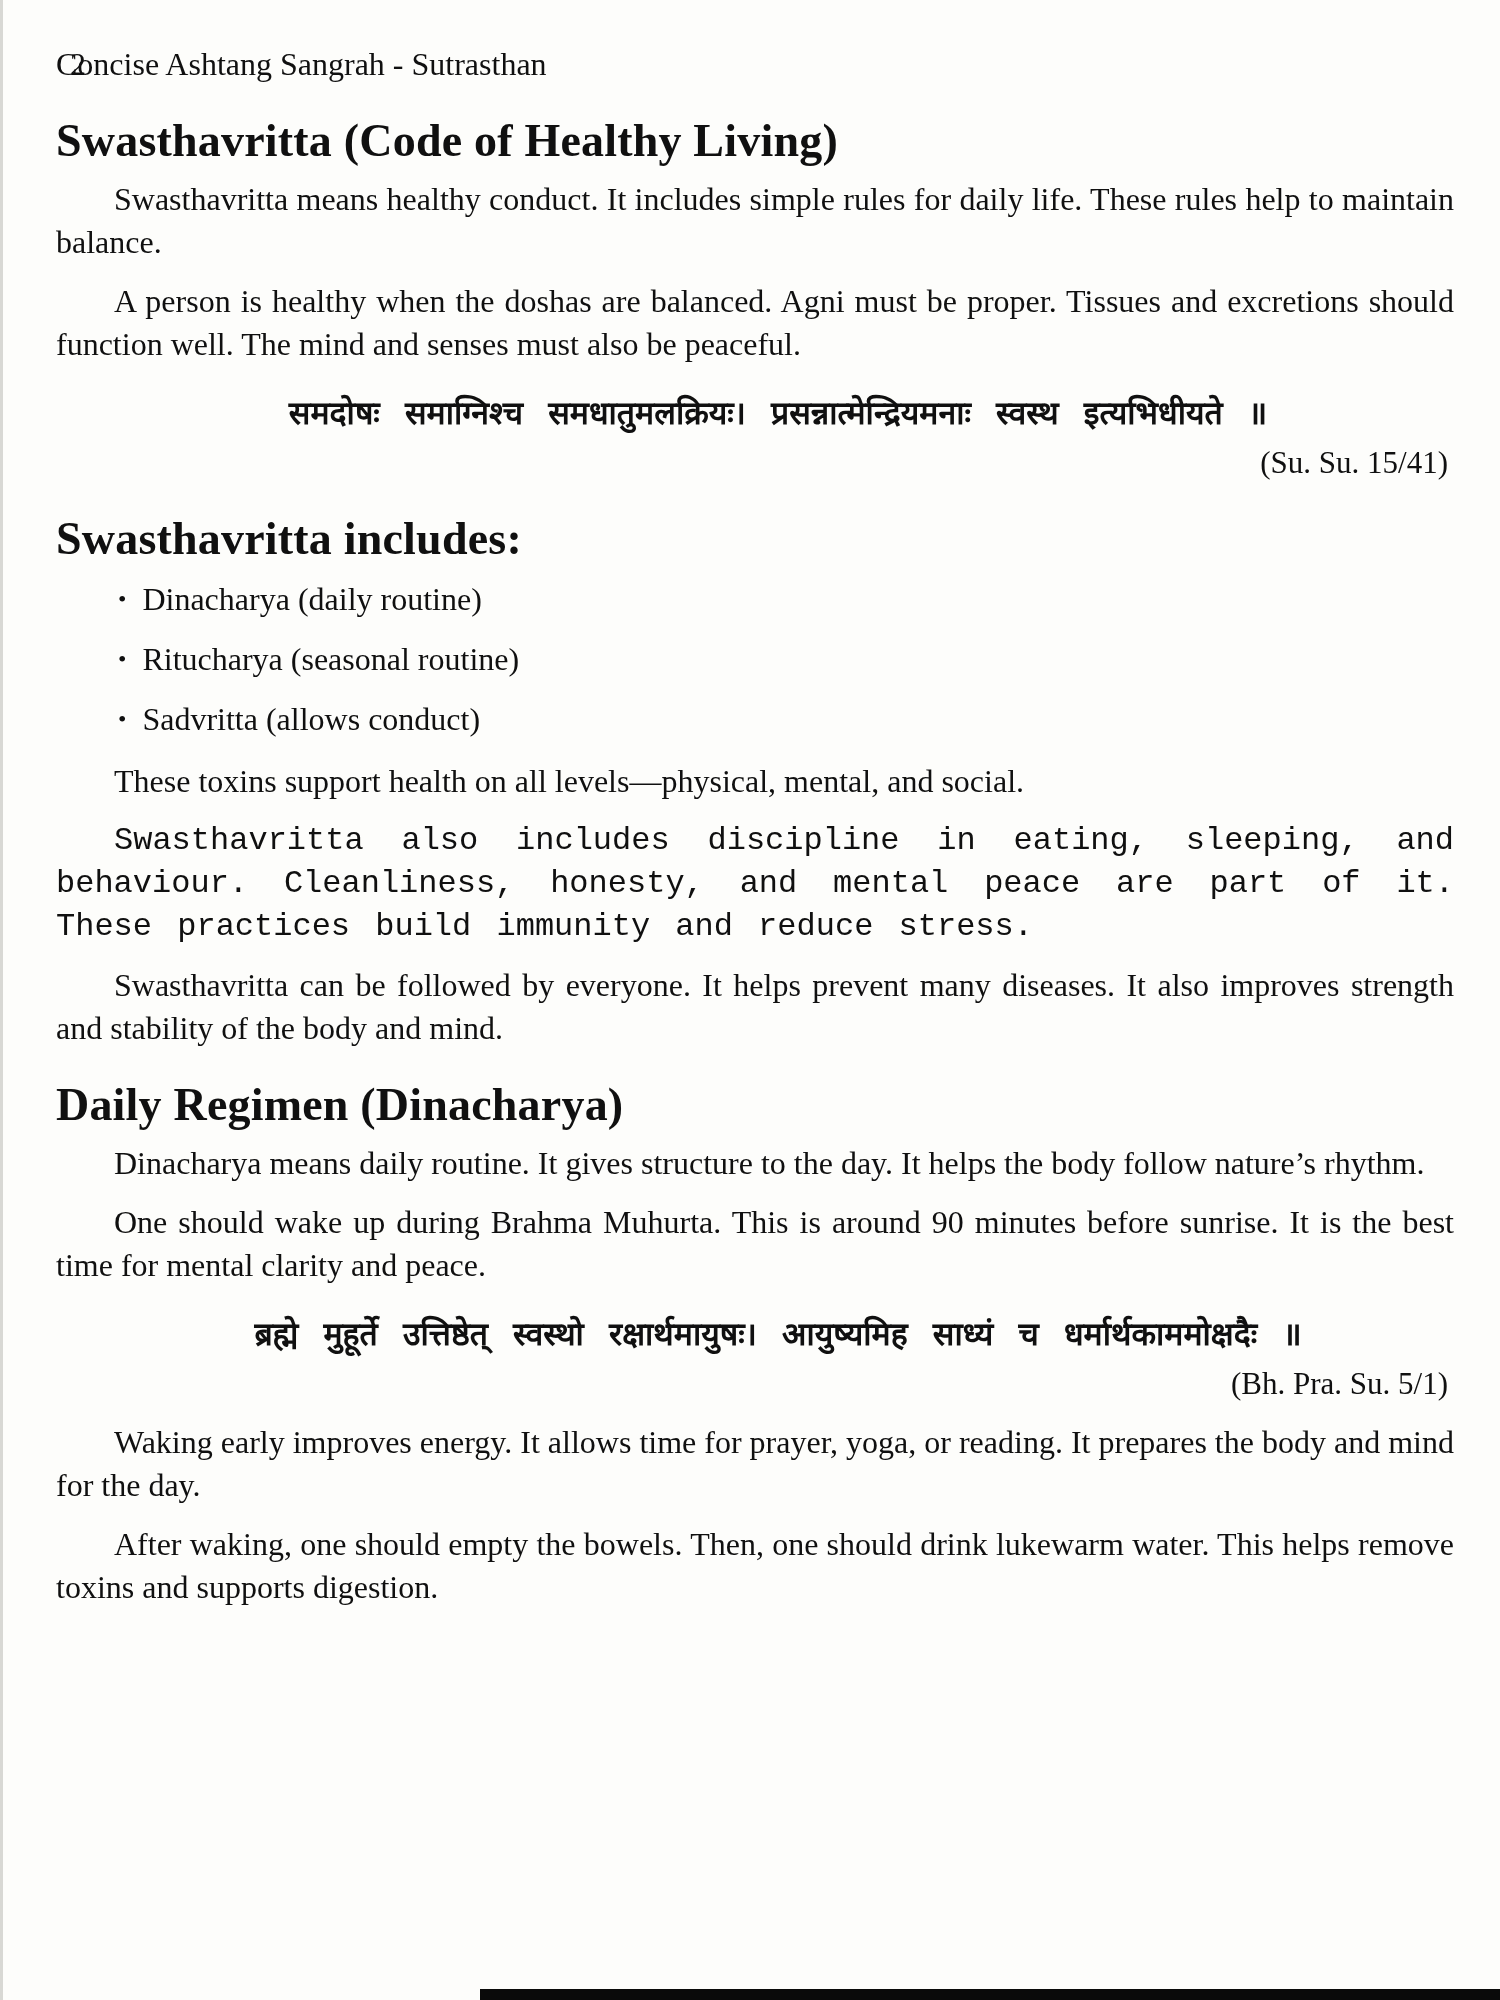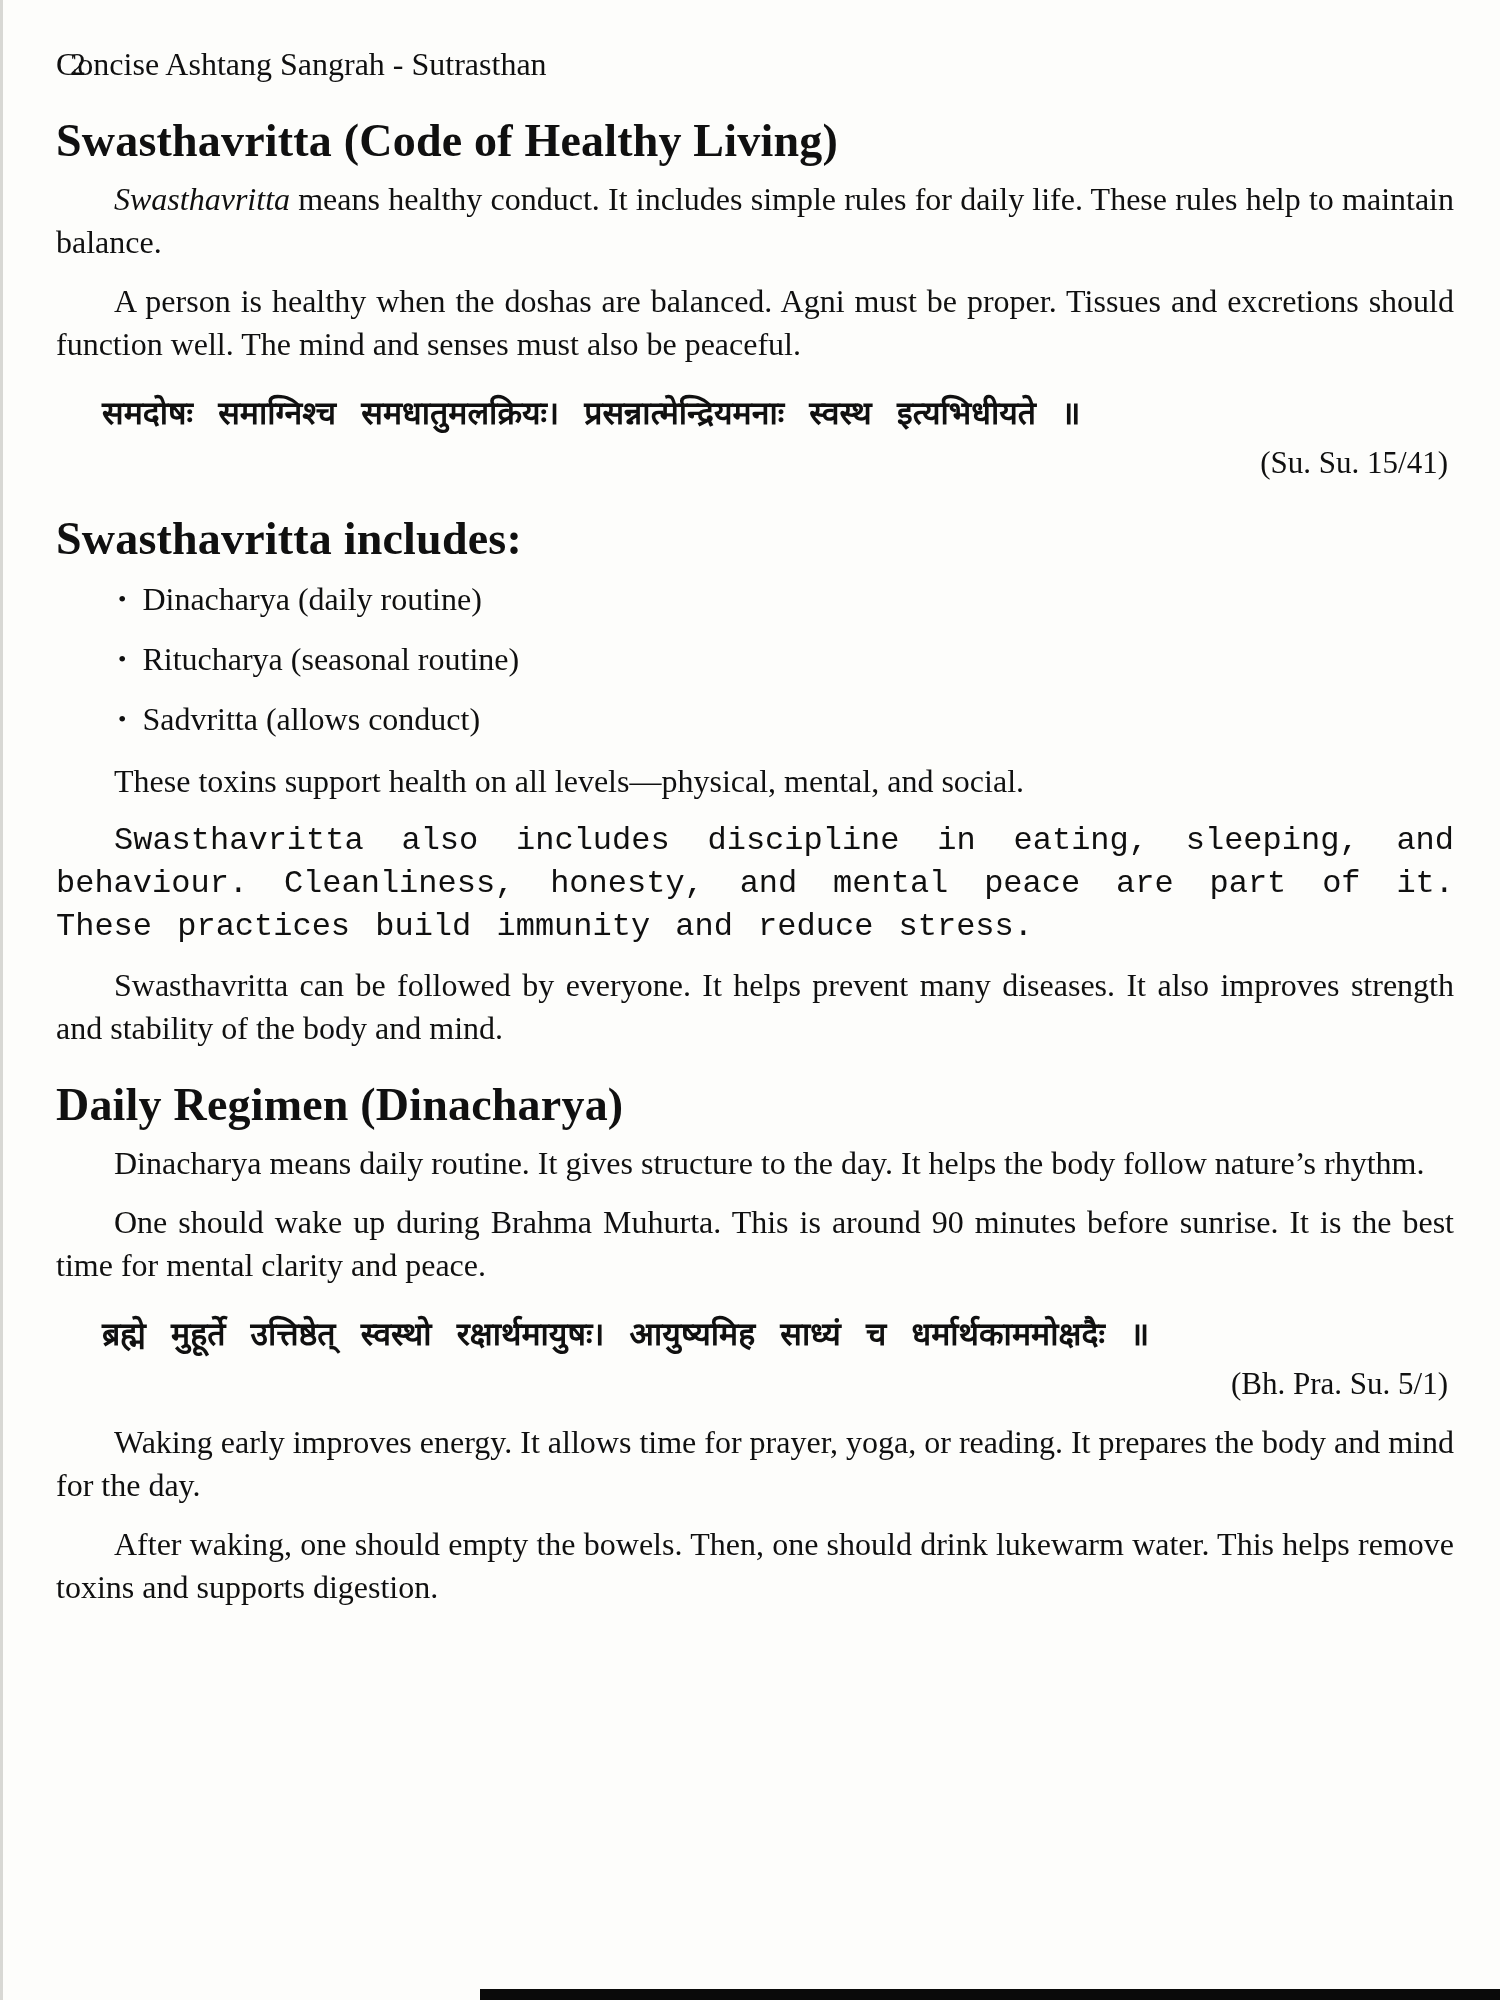--- a/index.html
+++ b/index.html
@@ -53,20 +53,21 @@
   .wide-justify { word-spacing: 6px; font-family: Liberation Mono, monospace; }
   .verse {
     font-family: "DejaVu Sans", "Liberation Serif", serif;
     font-weight: bold;
     font-size: 32px;
     line-height: 50px;
     margin: 22px 0 0 0;
     padding-left: 46px;
     word-spacing: 14px;
     white-space: nowrap;
+    text-align: center;
   }
   .citation {
     font-size: 31px;
     text-align: right;
     margin: 4px 6px 0 0;
     line-height: 42px;
   }
   ul.bullet-list {
     list-style: none;
     margin: 18px 0 0 0;
@@ -78,21 +79,21 @@
     margin-top: 14px;
     display: flex;
     align-items: baseline;
   }
   .bullet-dot {
     font-size: 24px;
     margin-right: 16px;
     position: relative;
     top: -3px;
   }
-  .lead-italic { font-style: italic; }
+  .lead-italic { }
   .scan-bar {
     position: absolute;
     bottom: 0;
     left: 32%;
     right: 0;
     height: 11px;
     background: #0a0a0a;
   }
   .scan-edge {
     position: absolute;

